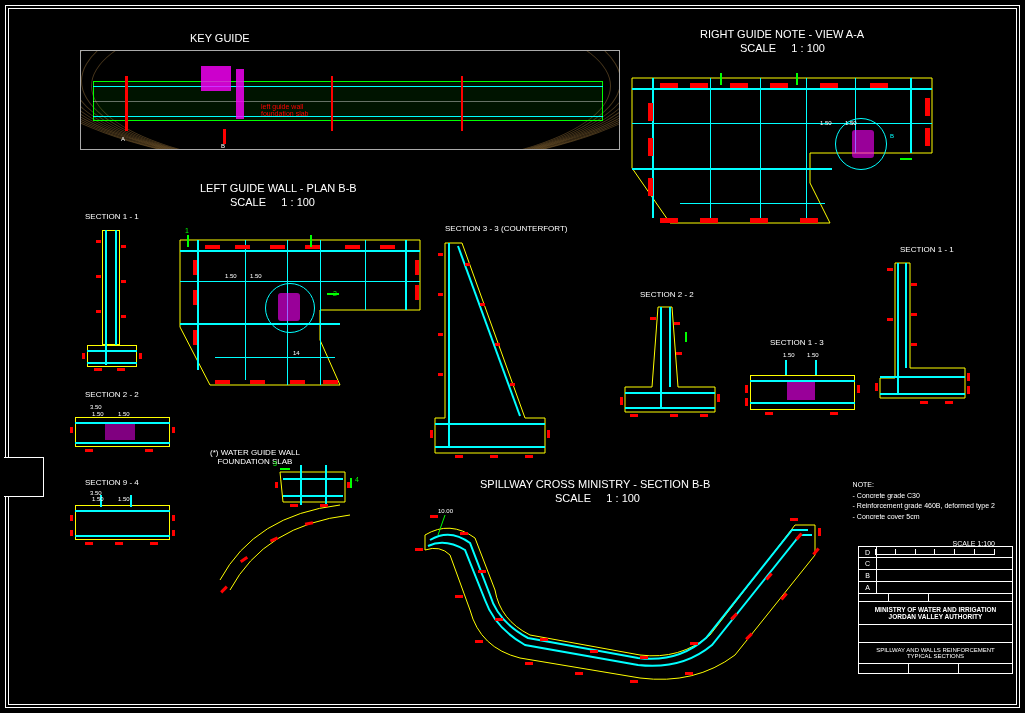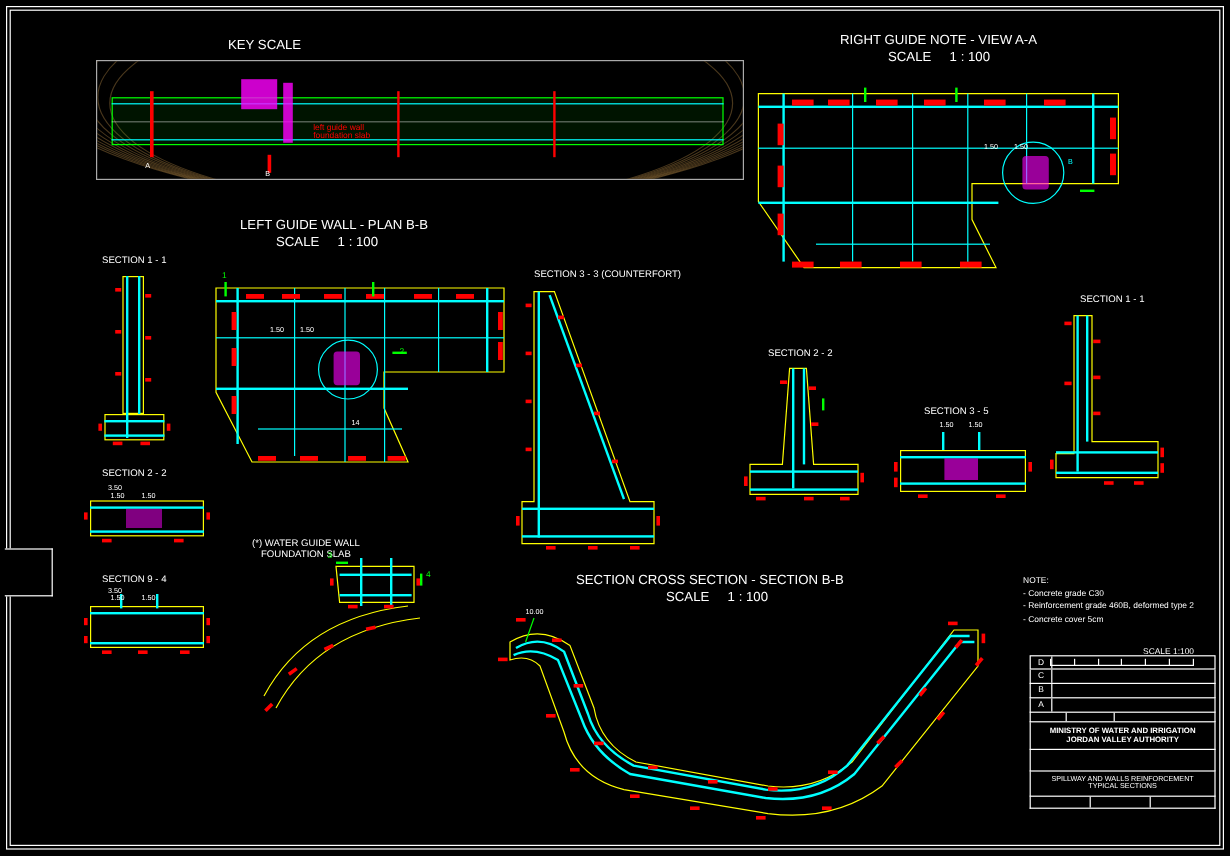--- a/index.html
+++ b/index.html
@@ -130,21 +130,21 @@
   .dim { position: absolute; color: #fff; font-size: 6px; }
   .circle { position: absolute; border: 1px solid #0ff; border-radius: 50%; }
 </style>
 </head>
 <body>
 
 <div class="sheet-border">
   <div class="notch"></div>
 </div>
 
-<div class="title" style="left:190px;top:32px;">KEY SCALE</div>
+<div class="title" style="left:190px;top:32px;">KEY GUIDE</div>
 
 <div class="keyplan">
 
   <div style="position:absolute;inset:0;overflow:hidden;">
     <div class="contour" style="left:-80px;top:-140px;width:700px;height:260px;"></div>
     <div class="contour" style="left:-70px;top:-130px;width:680px;height:250px;"></div>
     <div class="contour" style="left:-60px;top:-120px;width:660px;height:240px;"></div>
     <div class="contour" style="left:-50px;top:-110px;width:640px;height:230px;"></div>
     <div class="contour" style="left:-40px;top:-100px;width:620px;height:220px;"></div>
     <div class="contour" style="left:-30px;top:-90px;width:600px;height:210px;"></div>
@@ -253,21 +253,21 @@
   <div class="red-rect" style="left:54px;top:20px;width:6px;height:3px;"></div>
   <div class="red-rect" style="left:56px;top:50px;width:6px;height:3px;"></div>
   <div class="red-rect" style="left:0px;top:95px;width:3px;height:8px;"></div>
   <div class="red-rect" style="left:10px;top:112px;width:8px;height:3px;"></div>
   <div class="red-rect" style="left:50px;top:112px;width:8px;height:3px;"></div>
   <div class="red-rect" style="left:80px;top:112px;width:8px;height:3px;"></div>
   <div class="red-rect" style="left:97px;top:92px;width:3px;height:8px;"></div>
   <div class="green-line" style="left:65px;top:30px;width:2px;height:10px;"></div>
 </div>
 
-<div class="section-label" style="left:770px;top:338px;">SECTION 3 - 5</div>
+<div class="section-label" style="left:770px;top:338px;">SECTION 1 - 3</div>
 <div style="position:absolute;left:745px;top:350px;width:115px;height:70px;">
   <div class="yellow-outline" style="left:5px;top:25px;width:105px;height:35px;"></div>
   <div class="cyan-line" style="left:5px;top:30px;width:105px;height:2px;"></div>
   <div class="cyan-line" style="left:5px;top:52px;width:105px;height:2px;"></div>
   <div class="cyan-line" style="left:40px;top:10px;width:2px;height:15px;"></div>
   <div class="cyan-line" style="left:70px;top:10px;width:2px;height:15px;"></div>
   <div class="magenta" style="left:42px;top:32px;width:28px;height:18px;opacity:.6;"></div>
   <div class="red-rect" style="left:0px;top:35px;width:3px;height:8px;"></div>
   <div class="red-rect" style="left:0px;top:48px;width:3px;height:8px;"></div>
   <div class="red-rect" style="left:112px;top:35px;width:3px;height:8px;"></div>
@@ -420,21 +420,21 @@
   <div class="red-rect" style="left:50px;top:65px;width:5px;height:3px;"></div>
   <div class="red-rect" style="left:65px;top:105px;width:5px;height:3px;"></div>
   <div class="red-rect" style="left:80px;top:145px;width:5px;height:3px;"></div>
   <div class="red-rect" style="left:0px;top:192px;width:3px;height:8px;"></div>
   <div class="red-rect" style="left:25px;top:217px;width:8px;height:3px;"></div>
   <div class="red-rect" style="left:60px;top:217px;width:8px;height:3px;"></div>
   <div class="red-rect" style="left:95px;top:217px;width:8px;height:3px;"></div>
   <div class="red-rect" style="left:117px;top:192px;width:3px;height:8px;"></div>
 </div>
 
-<div class="title" style="left:480px;top:478px;">SECTION CROSS SECTION - SECTION B-B</div>
+<div class="title" style="left:480px;top:478px;">SPILLWAY CROSS MINISTRY - SECTION B-B</div>
 <div class="title" style="left:555px;top:492px;">SCALE     1 : 100</div>
 
 <div style="position:absolute;left:400px;top:500px;width:440px;height:195px;">
   <svg width="440" height="195" style="position:absolute;">
     <path d="M 25 35 Q 50 20 75 38 L 95 90 Q 100 120 130 135 L 240 155 Q 280 160 310 135 L 395 25 L 415 25 L 415 55 L 335 155 Q 295 185 240 178 L 120 158 Q 80 148 70 110 L 50 55 Q 40 45 25 50 Z" fill="none" stroke="#ff0" stroke-width="1"></path>
     <path d="M 30 40 Q 50 28 70 43 L 90 95 Q 98 122 128 138 L 238 158 Q 278 163 306 138 L 392 30 L 408 30" fill="none" stroke="#0ff" stroke-width="2"></path>
     <path d="M 28 46 Q 45 38 65 50 L 85 100 Q 95 128 125 145 L 238 165 Q 282 170 312 145 L 400 35 L 412 35" fill="none" stroke="#0ff" stroke-width="2"></path>
     <path d="M 38 35 L 45 15" stroke="#0f0" stroke-width="1"></path>
   </svg>
 

